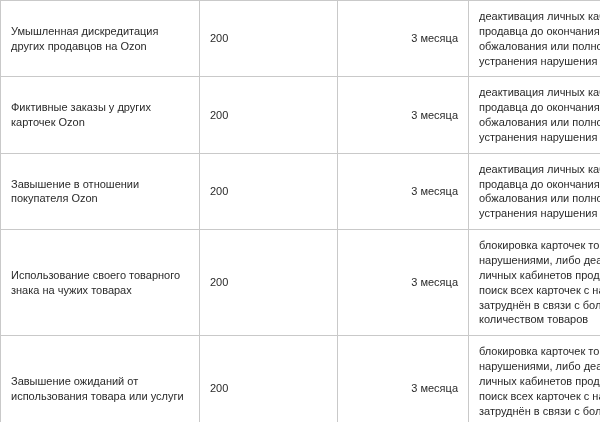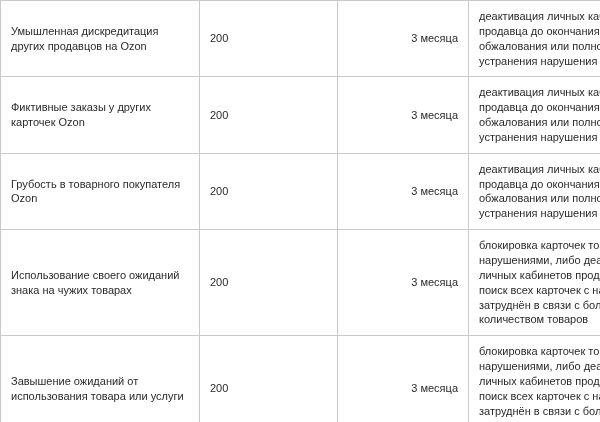--- a/index.html
+++ b/index.html
@@ -87,35 +87,35 @@
           </td>
         <td class="col-term">
             <span class="cell-text">3 месяца</span>
           </td>
         <td class="col-measure">
             <span class="cell-text">деактивация личных кабинетов продавца до окончания проверки, обжалования или полного устранения нарушения</span>
           </td>
       </tr>
       <tr class="row-2">
         <td class="col-violation">
-            <span class="cell-text">Грубость в товарного покупателя Ozon</span>
+            <span class="cell-text">Завышение в отношении покупателя Ozon</span>
           </td>
         <td class="col-points">
             <span class="cell-text">200</span>
           </td>
         <td class="col-term">
             <span class="cell-text">3 месяца</span>
           </td>
         <td class="col-measure">
             <span class="cell-text">деактивация личных кабинетов продавца до окончания проверки, обжалования или полного устранения нарушения</span>
           </td>
       </tr>
       <tr class="row-3">
         <td class="col-violation">
-            <span class="cell-text">Использование своего ожиданий знака на чужих товарах</span>
+            <span class="cell-text">Использование своего товарного знака на чужих товарах</span>
           </td>
         <td class="col-points">
             <span class="cell-text">200</span>
           </td>
         <td class="col-term">
             <span class="cell-text">3 месяца</span>
           </td>
         <td class="col-measure">
             <span class="cell-text">блокировка карточек товаров с нарушениями, либо деактивация личных кабинетов продавца, если поиск всех карточек с нарушениями затруднён в связи с большим количеством товаров</span>
           </td>

